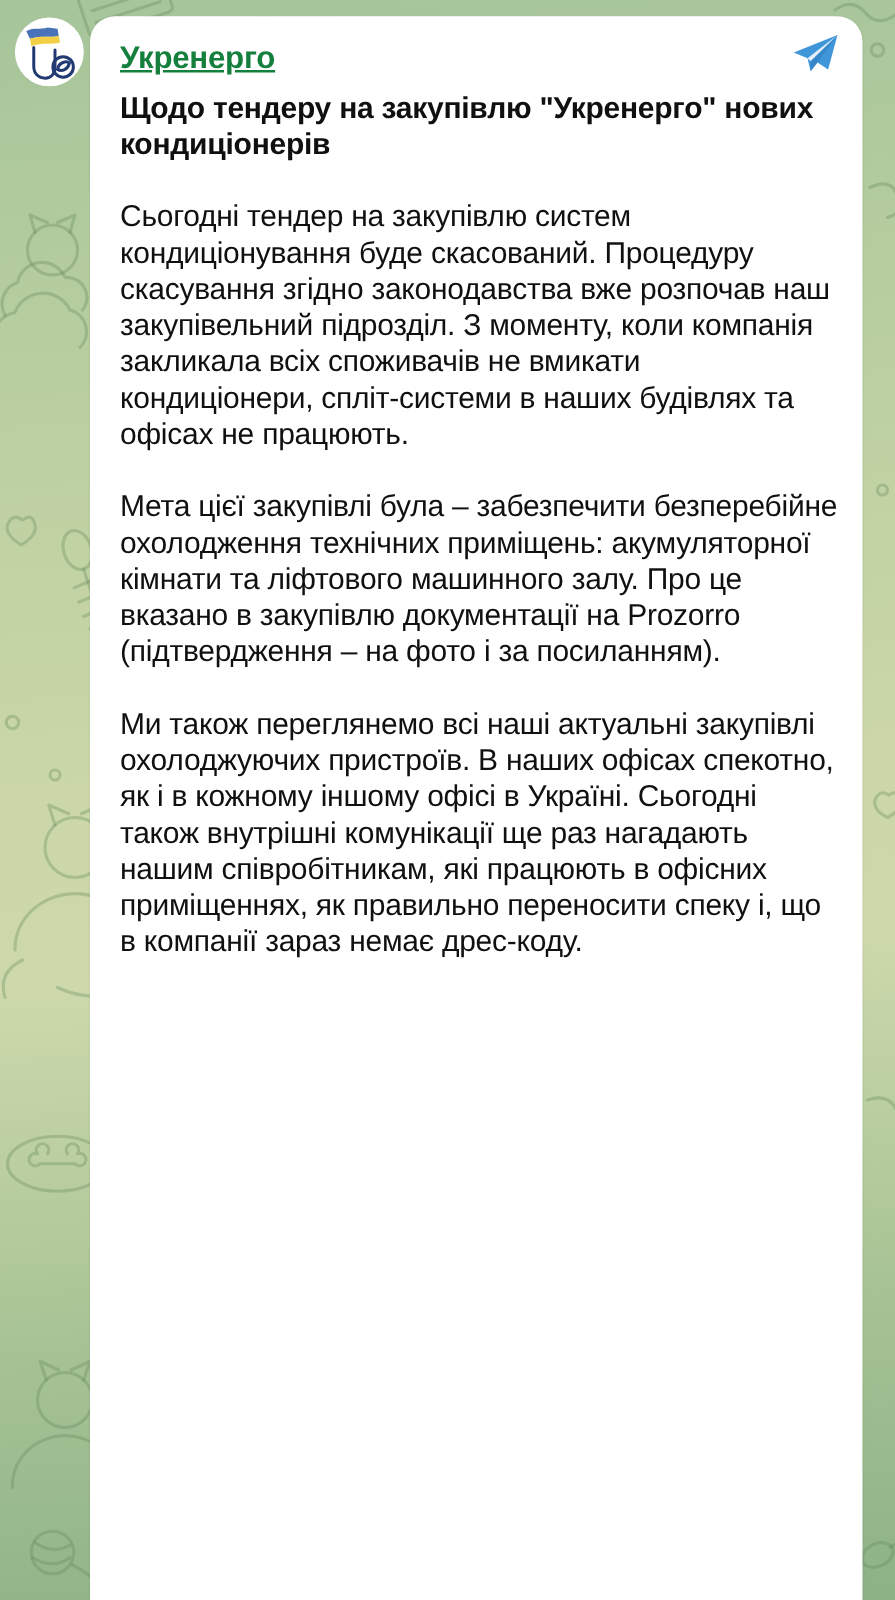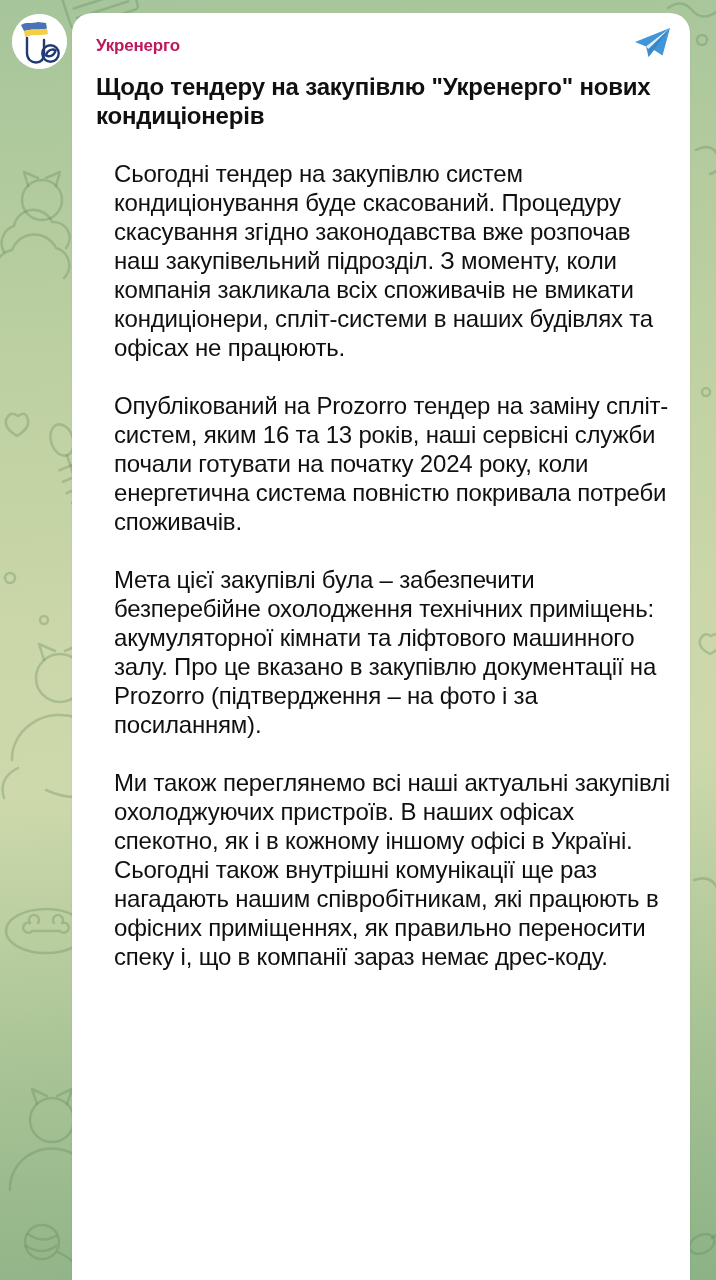--- a/index.html
+++ b/index.html
@@ -44,28 +44,29 @@
     left: 12px;
     top: 14px;
     width: 55px;
     height: 55px;
     border-radius: 50%;
     background: #ffffff;
     overflow: hidden;
   }
 
   .channel-name {
-    color: #be185d;
-    font-size: 17px;
+    color: #15803d;
+    font-size: 25px;
     font-weight: 700;
     line-height: 30px;
     letter-spacing: -0.2px;
     margin-top: 4px;
     display: inline-block;
     cursor: pointer;
+    text-decoration: underline;
   }
 
   .plane {
     position: absolute;
     top: 14px;
     right: 18px;
     width: 38px;
     height: 32px;
     cursor: pointer;
   }
@@ -80,21 +81,20 @@
     max-width: 566px;
   }
 
   .msg-text p {
     font-size: 24px;
     color: #101010;
     line-height: 29px;
     letter-spacing: -0.2px;
     margin-top: 29px;
     max-width: 578px;
-    margin-left: 18px;
   }
 </style>
 </head>
 <body>
 
 <div class="screen">
 
   <svg class="bg-pattern" viewBox="0 0 716 1280" xmlns="http://www.w3.org/2000/svg">
     <g fill="none" stroke="rgba(95,135,90,0.32)" stroke-width="2.5" stroke-linecap="round" stroke-linejoin="round">
 
@@ -193,20 +193,19 @@
     <svg class="plane" viewBox="0 0 38 32" xmlns="http://www.w3.org/2000/svg">
       <path d="M36 1 L1 15 L12 19.5 L14.5 30 L20 23 L28.5 28.5 Z" fill="#3f96d9"></path>
       <path d="M36 1 L12 19.5 L14.5 22 Z" fill="#ffffff" opacity="0.85"></path>
       <path d="M36 1 L14.5 22 L14.5 30 L20 23 Z" fill="#2f7dc0" opacity="0.55"></path>
     </svg>
 
     <div class="msg-title">Щодо тендеру на закупівлю "Укренерго" нових кондиціонерів</div>
 
     <div class="msg-text">
       <p>Сьогодні тендер на закупівлю систем кондиціонування буде скасований. Процедуру скасування згідно законодавства вже розпочав наш закупівельний підрозділ. З моменту, коли компанія закликала всіх споживачів не вмикати кондиціонери, спліт-системи в наших будівлях та офісах не працюють.</p>
-      <p>Опублікований на Prozorro тендер на заміну спліт-систем, яким 16 та 13 років, наші сервісні служби почали готувати на початку 2024 року, коли енергетична система повністю покривала потреби споживачів.</p>
       <p>Мета цієї закупівлі була – забезпечити безперебійне охолодження технічних приміщень: акумуляторної кімнати та ліфтового машинного залу. Про це вказано в закупівлю документації на Prozorro (підтвердження – на фото і за посиланням).</p>
       <p>Ми також переглянемо всі наші актуальні закупівлі охолоджуючих пристроїв. В наших офісах спекотно, як і в кожному іншому офісі в Україні. Сьогодні також внутрішні комунікації ще раз нагадають нашим співробітникам, які працюють в офісних приміщеннях, як правильно переносити спеку і, що в компанії зараз немає дрес-коду.</p>
     </div>
 
   </div>
 
 </div>
 
 </body></html>

